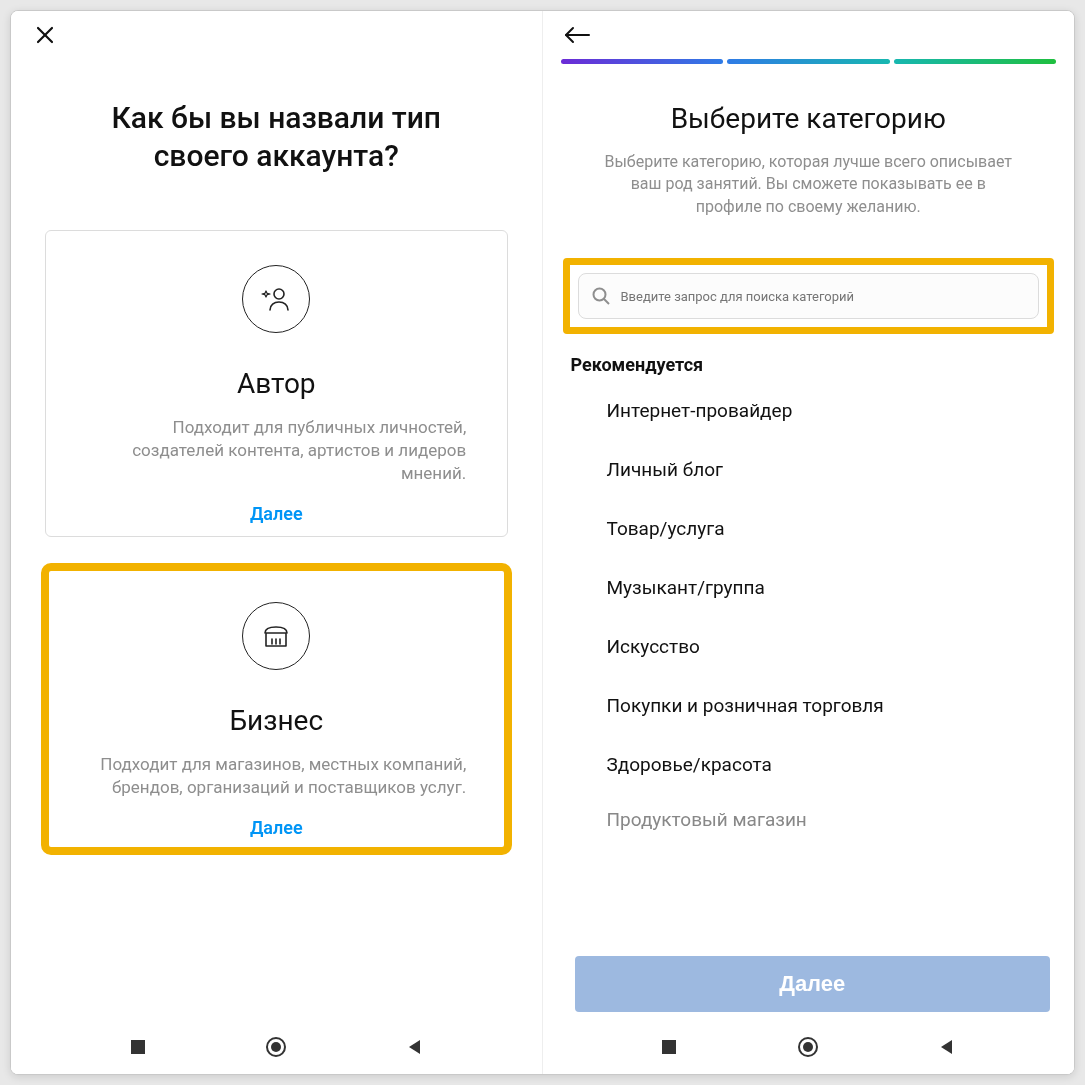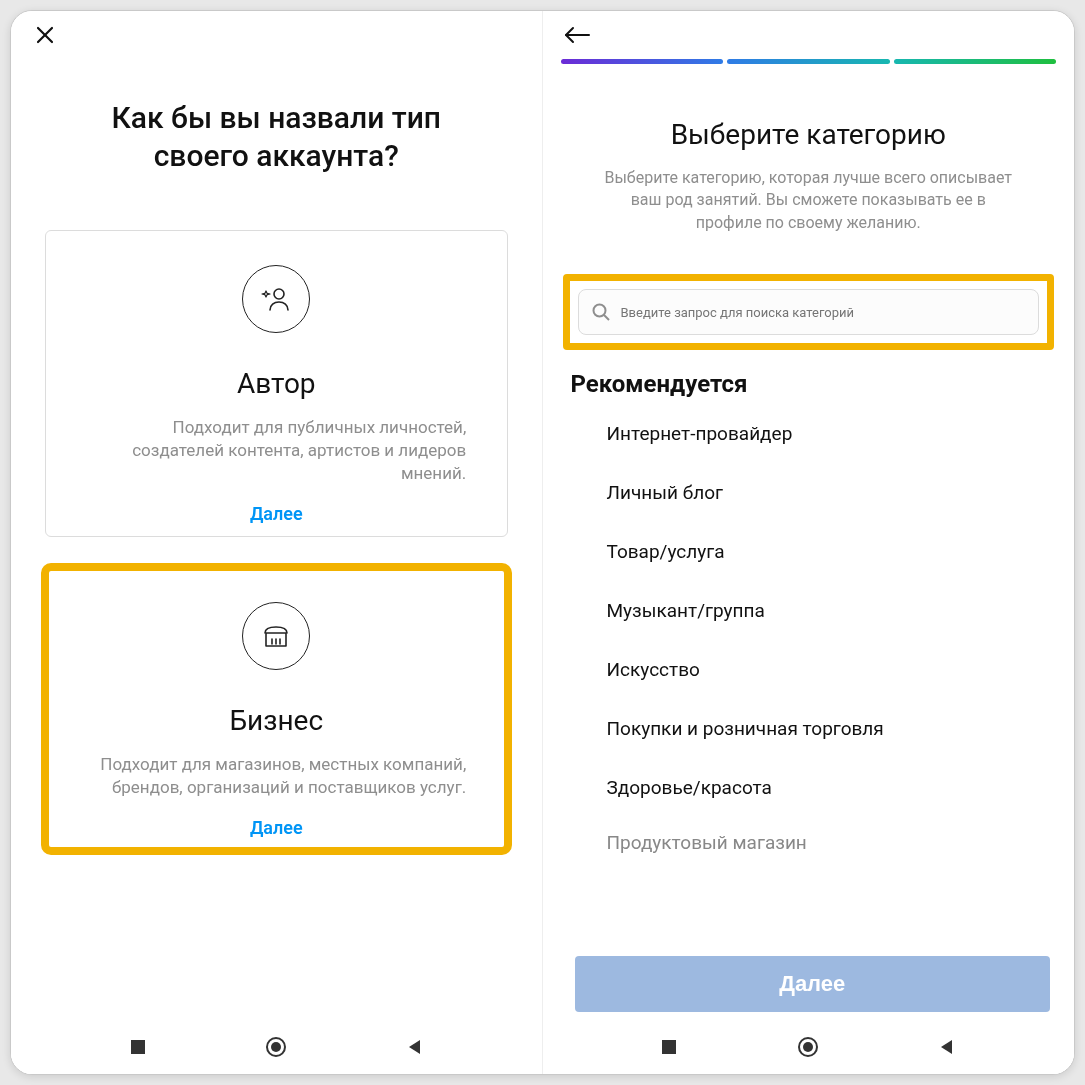--- a/index.html
+++ b/index.html
@@ -10,21 +10,21 @@
     height: 1085px;
     display: flex;
     align-items: center;
     justify-content: center;
   }
   .frame {
     width: 1065px;
     height: 1065px;
     background: #fff;
     border: 1px solid #c9c9c9;
-    border-radius: 22px;
+    border-radius: 8px;
     box-shadow: 0 2px 8px rgba(0,0,0,0.12);
     display: flex;
     overflow: hidden;
     position: relative;
   }
   .pane {
     width: 50%;
     height: 100%;
     position: relative;
     display: flex;
@@ -115,21 +115,21 @@
   .right-content {
     padding: 18px 0 0 0;
     display:flex; flex-direction:column; align-items:center;
     flex: 1;
     overflow: hidden;
   }
   .r-title {
     font-size: 28px;
     color:#111;
     font-weight:400;
-    margin: 28px 0 16px 0;
+    margin: 12px 0 16px 0;
     text-align:center;
   }
   .r-desc {
     font-size: 16px;
     color:#8e8e8e;
     text-align:center;
     line-height:1.4;
     max-width: 420px;
     margin-bottom: 40px;
   }
@@ -149,21 +149,21 @@
     background:#fcfcfc;
   }
   .search-box svg { flex-shrink:0; margin-right:10px; color:#8e8e8e;}
   .search-input {
     border:none; outline:none; background:transparent;
     font-size:13px; color:#8e8e8e; flex:1;
     font-family: inherit;
   }
   .rec-label {
     align-self: flex-start;
-    font-size: 24px;
+    font-size: 18px;
     font-weight: 700;
     color:#111;
     margin-left: 28px;
     margin-bottom: 6px;
   }
   .cat-list {
     width: 100%;
     flex:1;
     overflow: hidden;
     padding: 0 0 0 0;

